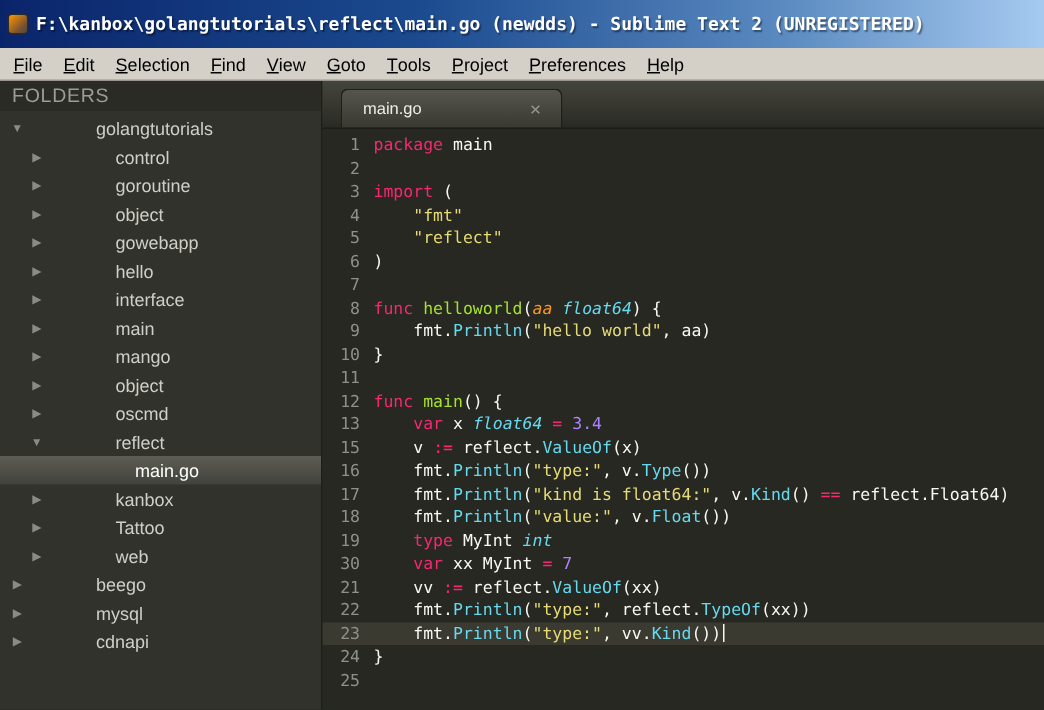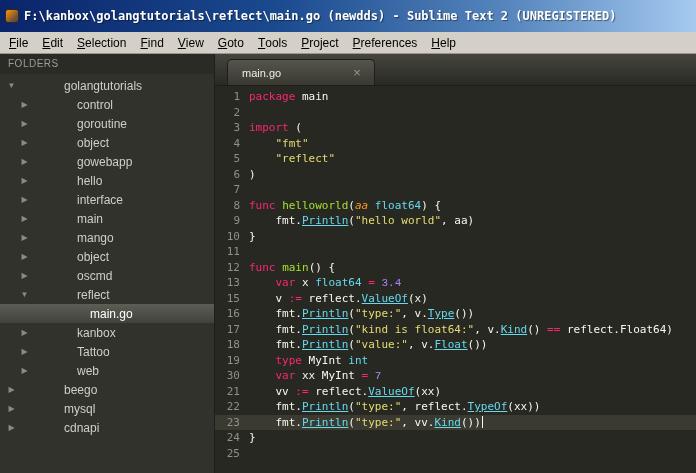--- a/index.html
+++ b/index.html
@@ -38,21 +38,21 @@
   .main { display:flex; height:429px; width:696px; }
 
   
   .sidebar {
     width:215px; flex:0 0 215px; background:#32322c;
     border-right:1px solid #1e1e1a; overflow:hidden;
     display:flex; flex-direction:column;
   }
   .folders-header {
     height:20px; line-height:20px; padding-left:8px;
-    font-size:10px; color:#9d9d96; background:#2b2b26;
+    font-size:13px; color:#9d9d96; background:#2b2b26;
     letter-spacing:.5px;
   }
   .tree { flex:1; padding-top:2px; }
   .tree-row {
     height:19px; display:flex; align-items:center;
     font-size:12px; color:#cfcfc8; white-space:nowrap; cursor:default;
   }
   .tree-row.selected {
     background:linear-gradient(#5d5d56,#42423c);
     color:#ffffff;
@@ -96,24 +96,24 @@
   .gutter {
     width:34px; flex:0 0 34px; text-align:right; padding-right:9px;
     color:#8f908a; user-select:none;
   }
   .code-text { flex:1; color:#f8f8f2; }
 
   .tok-k  { color:#f92672; }              
   .tok-o  { color:#f92672; }              
   .tok-s  { color:#e6db74; }              
   .tok-fn { color:#a6e22e; }              
-  .tok-t  { color:#66d9ef; } 
+  .tok-t  { color:#66d9ef; font-style:italic; } 
   .tok-a  { color:#fd971f; font-style:italic; } 
-  .tok-c  { color:#66d9ef;text-decoration:underline; }              
-  .tok-n  { color:#ae81ff;font-family:Liberation Mono, monospace; }              
+  .tok-c  { color:#66d9ef; }              
+  .tok-n  { color:#ae81ff; }              
   .tok-p  { color:#f8f8f2; }              
 
   .caret {
     display:inline-block; width:1px; height:12px;
     background:#f8f8f0; vertical-align:-2px; margin-left:1px;
     animation:blink 1s steps(1) infinite;
   }
   @keyframes blink { 50% { opacity:0; } }
 </style>
 </head>

